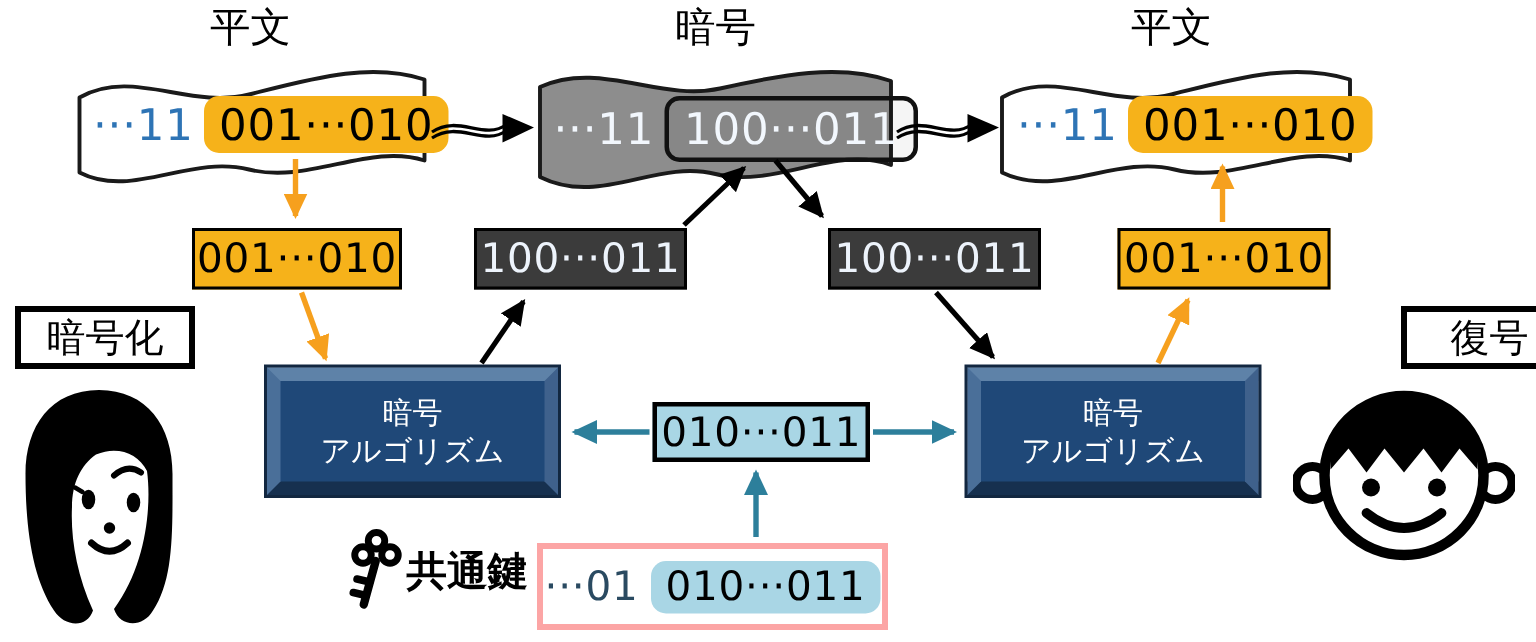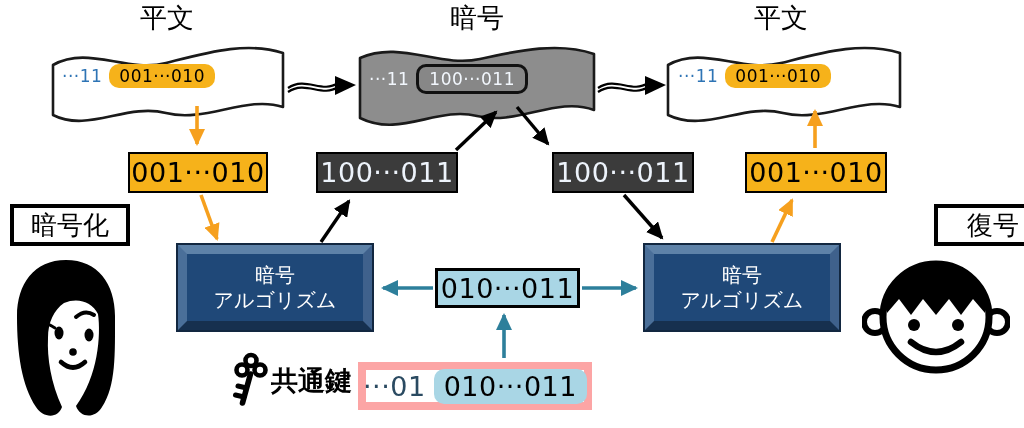--- a/index.html
+++ b/index.html
@@ -3,41 +3,41 @@
 <meta charset="utf-8">
 <style>
   html,body{margin:0;padding:0;background:#fff;}
   .canvas{position:relative;width:1024px;height:428px;background:#fff;overflow:hidden;
           font-family:"DejaVu Sans","Liberation Sans",sans-serif;color:#000;}
   svg{display:block;}
   .layer{position:absolute;left:0;top:0;width:1024px;height:428px;}
   .docs-layer{z-index:1;}
   .arrow-layer{z-index:3;pointer-events:none;}
   .toplabel{position:absolute;top:0;transform:translateX(-50%);font-size:27px;z-index:2;white-space:nowrap;}
-  .doc-content{position:absolute;display:flex;align-items:center;gap:7px;font-size:17px;z-index:2;white-space:nowrap;letter-spacing:0.5px;}
+  .doc-content{position:absolute;display:flex;align-items:center;gap:7px;font-size:29px;z-index:2;white-space:nowrap;letter-spacing:0.5px;}
   .prefix-blue{color:#2E74B5;}
   .prefix-white{color:#F2F7FD;}
   .hl{border-radius:10px;padding:2px 10px;}
   .hl-orange{background:#F6B21A;color:#000;}
   .hl-outline{border:3px solid #111;color:#F2F7FD;background:rgba(0,0,0,0.04);}
   .hl-blue{background:#A9D6E5;color:#000;}
   .bitbox{position:absolute;box-sizing:border-box;height:41px;display:flex;align-items:center;justify-content:center;
           font-size:27px;letter-spacing:0.5px;border:2.5px solid #000;z-index:2;white-space:nowrap;}
   .bit-orange{background:#F6B21A;color:#000;}
   .bit-dark{background:#3B3B3B;color:#EDF3FB;}
   .framebox{position:absolute;box-sizing:border-box;background:#fff;border:4px solid #000;display:flex;
             align-items:center;justify-content:center;font-size:26px;z-index:2;white-space:nowrap;}
   .algo{position:absolute;box-sizing:border-box;width:194px;height:85px;background:#1F4878;
         border:9px solid;border-color:#5E82A8 #3F618C #16304F #4A6F99;outline:2px solid #122740;
         display:flex;flex-direction:column;align-items:center;justify-content:center;
         color:#fff;font-size:20px;line-height:1.25;text-align:center;z-index:2;}
   .keyval{position:absolute;left:435px;top:268px;width:145px;height:40px;box-sizing:border-box;background:#A9D6E5;
           border:3px solid #000;display:flex;align-items:center;justify-content:center;font-size:27px;letter-spacing:0.5px;z-index:2;}
-  .keydoc{position:absolute;left:358px;top:362px;width:234px;height:48px;box-sizing:border-box;background:#fff;
-          border:8px solid #fca5a5;display:flex;align-items:center;justify-content:center;gap:8px;font-size:27px;letter-spacing:0.5px;z-index:2;}
+  .keydoc{position:absolute;left:358px;top:362px;width:234px;height:58px;box-sizing:border-box;background:#fff;
+          border:4px solid #fca5a5;display:flex;align-items:center;justify-content:center;gap:8px;font-size:27px;letter-spacing:0.5px;z-index:2;}
   .keydoc .pfx{color:#2A4A61;}
   .commonkey-label{position:absolute;left:271px;top:363px;font-size:27px;z-index:2;white-space:nowrap;font-weight:bold;}
   .icon-abs{position:absolute;z-index:2;}
 </style>
 </head>
 <body>
 
 <div class="canvas">
 
   <svg class="layer docs-layer" viewBox="0 0 1024 428">

